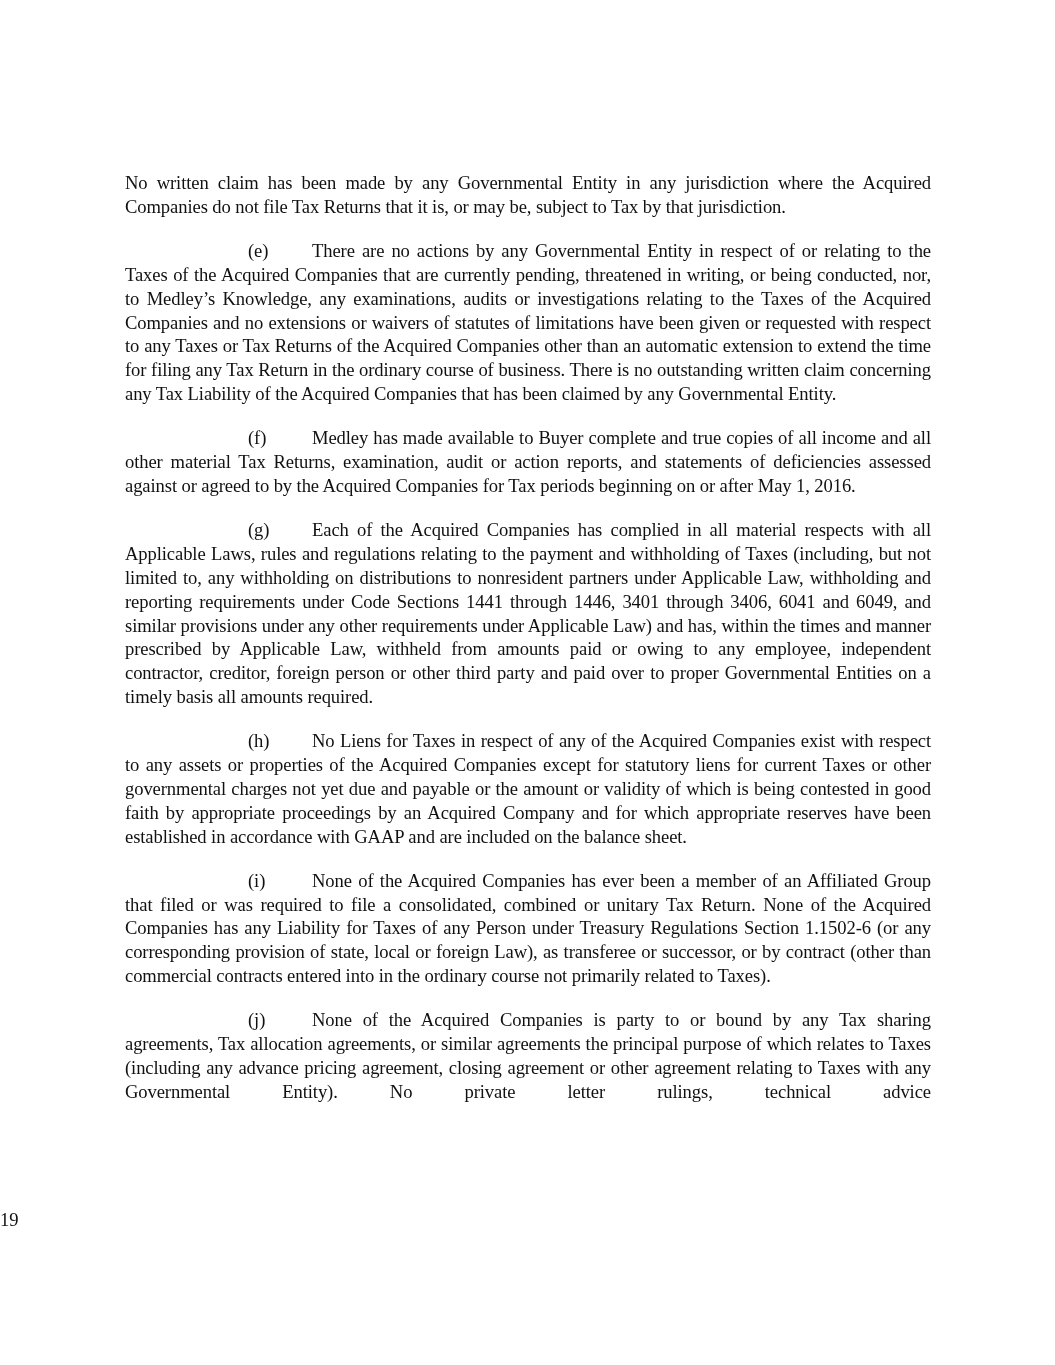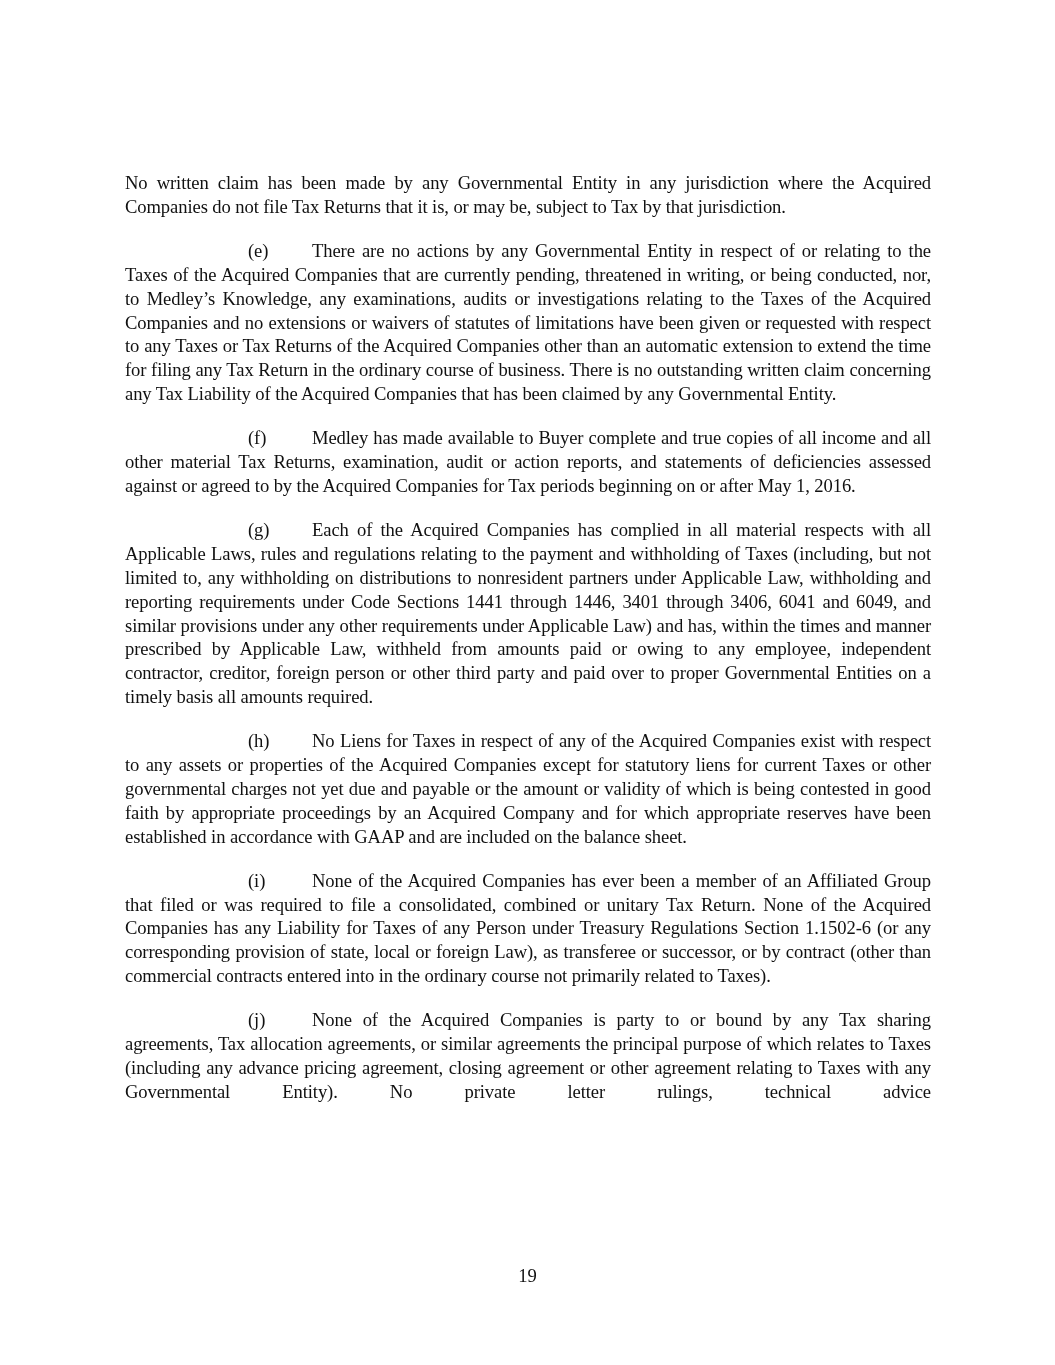--- a/index.html
+++ b/index.html
@@ -32,24 +32,23 @@
     .para.first {
       margin-bottom: 20px;
     }
     .label {
       display: inline-block;
       margin-left: 123px;
       width: 64px;
     }
     .page-number {
       position: absolute;
-      top: 1264px;
+      top: 1208px;
       left: 0;
       width: 1055px;
-      text-align: center;
       font-size: 18.6px;
       line-height: 24px;
     }
   </style>
 </head>
 <body>
 
 <div class="page">
   <p class="para first">No written claim has been made by any Governmental Entity in any jurisdiction where the Acquired Companies do not file Tax Returns that it is, or may be, subject to Tax by that jurisdiction.</p>
 

